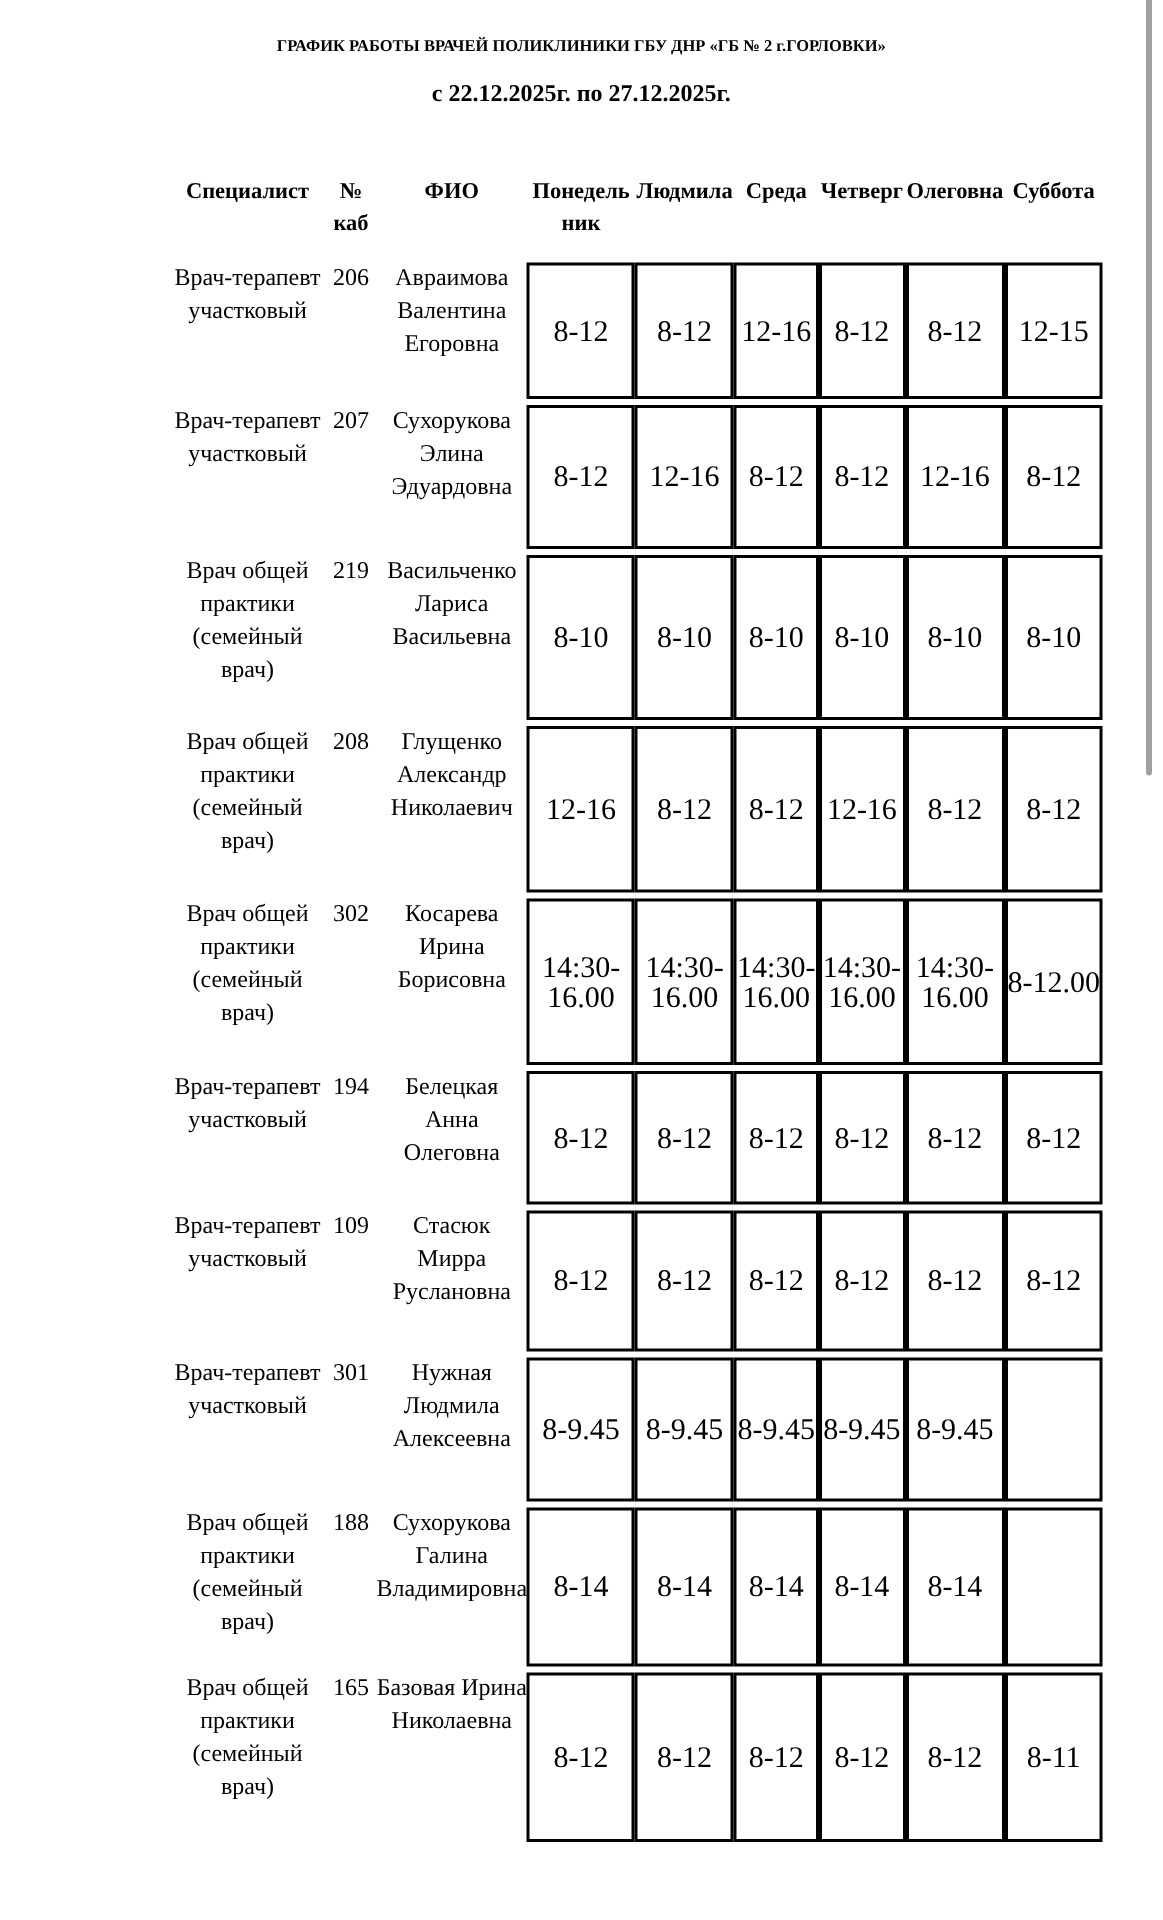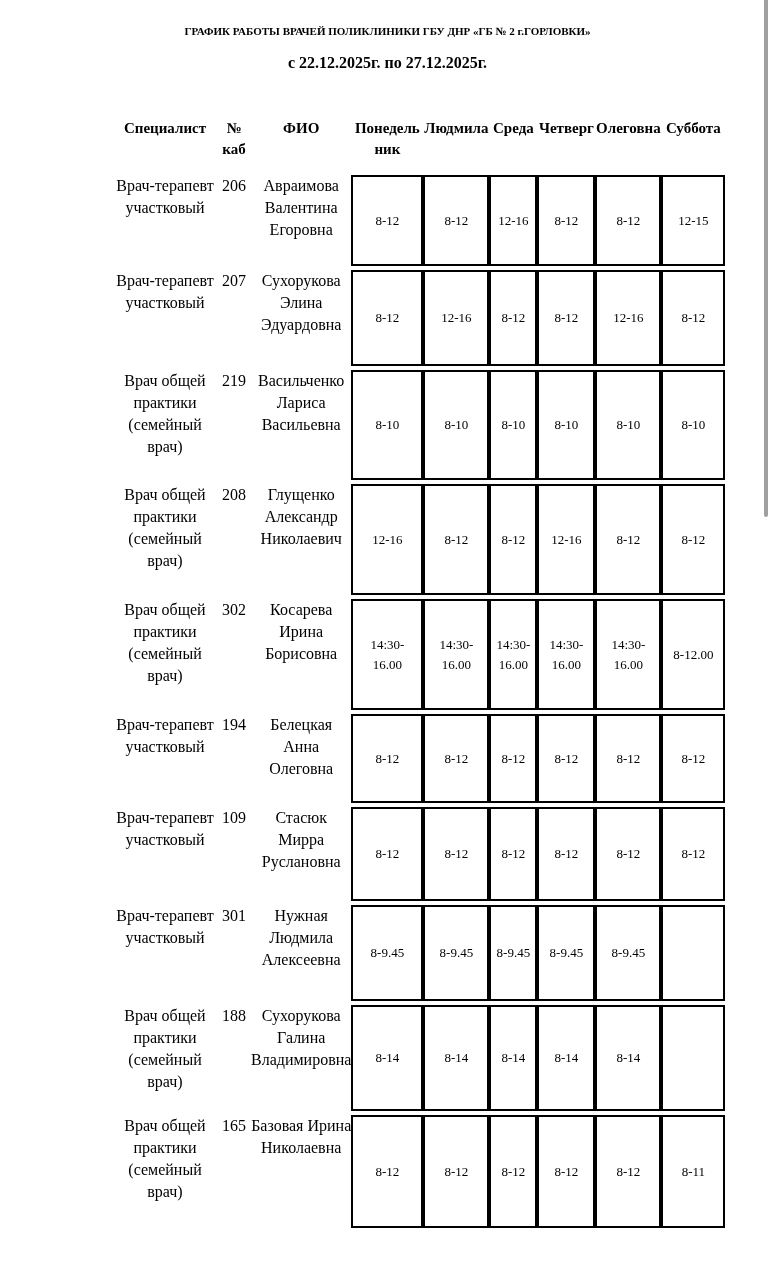--- a/index.html
+++ b/index.html
@@ -47,21 +47,21 @@
     text-align: center;
     font-size: 16px;
     line-height: 22px;
     padding-top: 2px;
     white-space: pre;
   }
   td.day {
     border: 2px solid #000000;
     vertical-align: middle;
     text-align: center;
-    font-size: 13px;
+    font-size: 20px;
     line-height: 20px;
     white-space: pre;
   }
   .scrollbar-thumb {
     position: absolute;
     right: 7px;
     top: -6px;
     width: 4px;
     height: 523px;
     border-radius: 4px;

